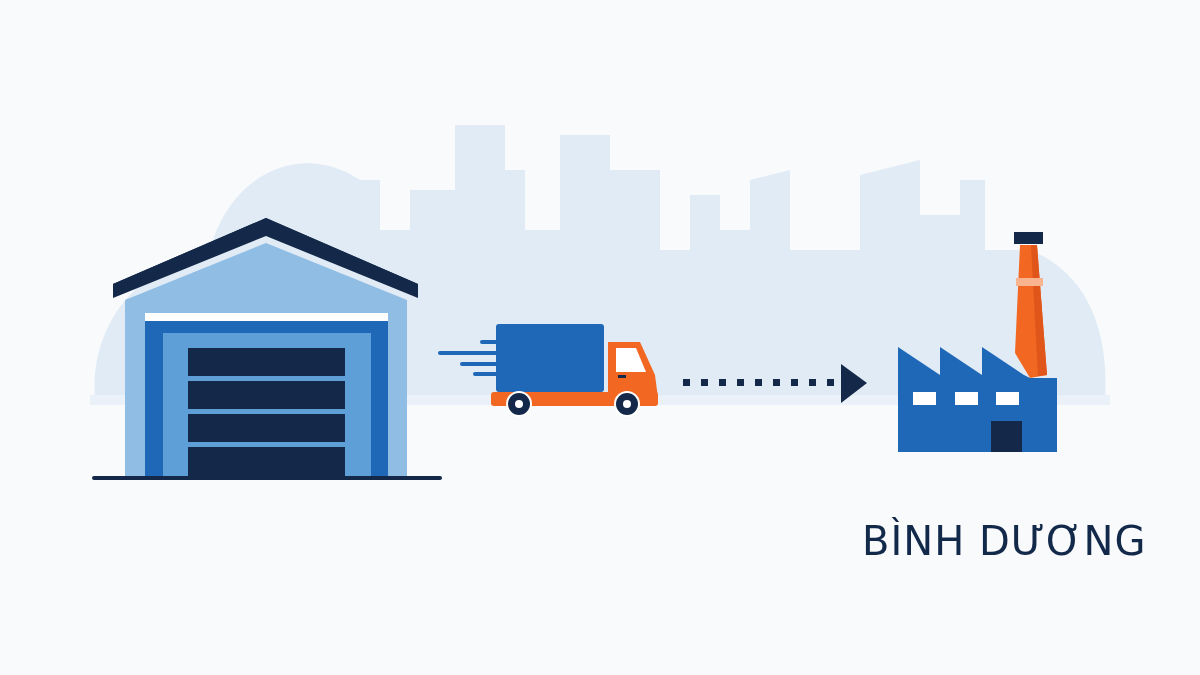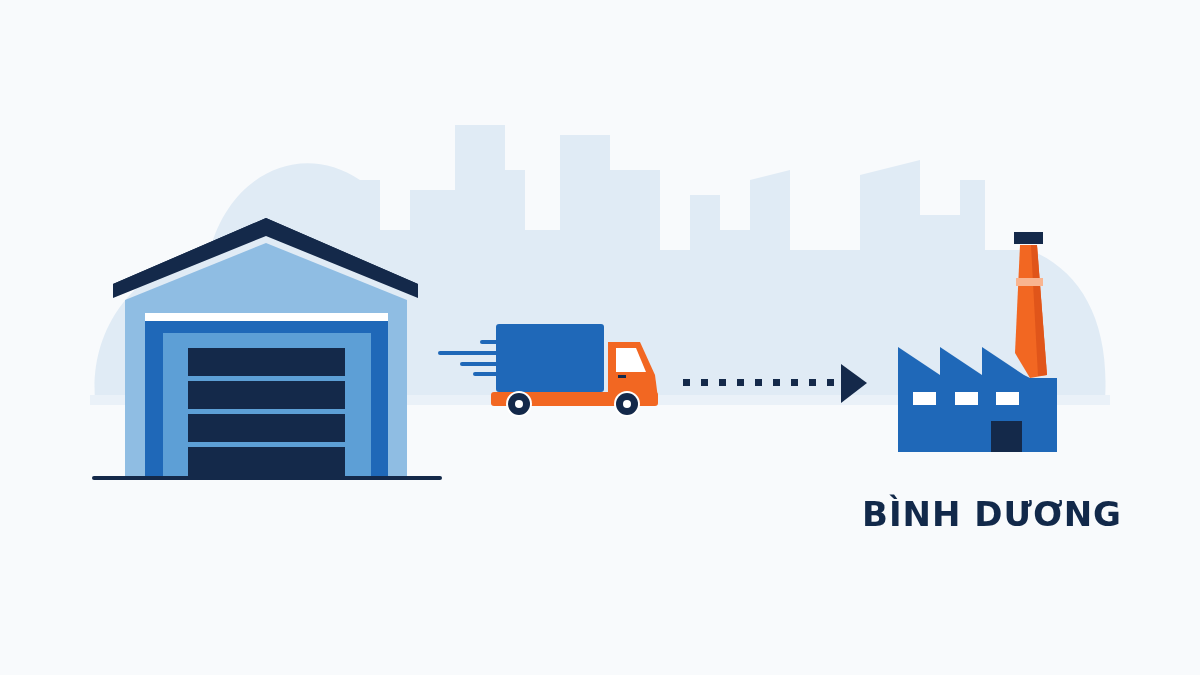--- a/index.html
+++ b/index.html
@@ -1,18 +1,18 @@
 <!DOCTYPE html>
 <html><head>
 <meta charset="utf-8">
 <style>
   html,body{margin:0;padding:0;}
   body{width:1200px;height:675px;background:#f8fafc;overflow:hidden;position:relative;font-family:"DejaVu Sans","Liberation Sans",sans-serif;}
   .scene{position:absolute;left:0;top:0;width:1200px;height:675px;}
-  .label{position:absolute;left:862px;top:494px;font-size:34px;font-weight:bold;color:#12294a;letter-spacing:1px;white-space:nowrap;}
+  .label{position:absolute;left:862px;top:518px;font-size:40px;font-weight:normal;color:#12294a;letter-spacing:1px;white-space:nowrap;}
 </style>
 </head>
 <body>
 
 <svg class="scene" viewBox="0 0 1200 675" xmlns="http://www.w3.org/2000/svg">
 
   <g fill="#e0ebf5">
     <path d="M95,400 C90,330 130,270 210,250 C230,175 300,140 360,180 L380,180 L380,230 L410,230 L410,190 L455,190 L455,125 L505,125 L505,170 L525,170 L525,230 L560,230 L560,135 L610,135 L610,170 L660,170 L660,250 L690,250 L690,195 L720,195 L720,230 L750,230 L750,180 L790,170 L790,250 L860,250 L860,175 L920,160 L920,215 L960,215 L960,180 L985,180 L985,250 L1030,250 C1080,270 1110,320 1105,400 Z"></path>
     <rect x="90" y="395" width="1020" height="10" fill="#eaf1f8"></rect>
   </g>

